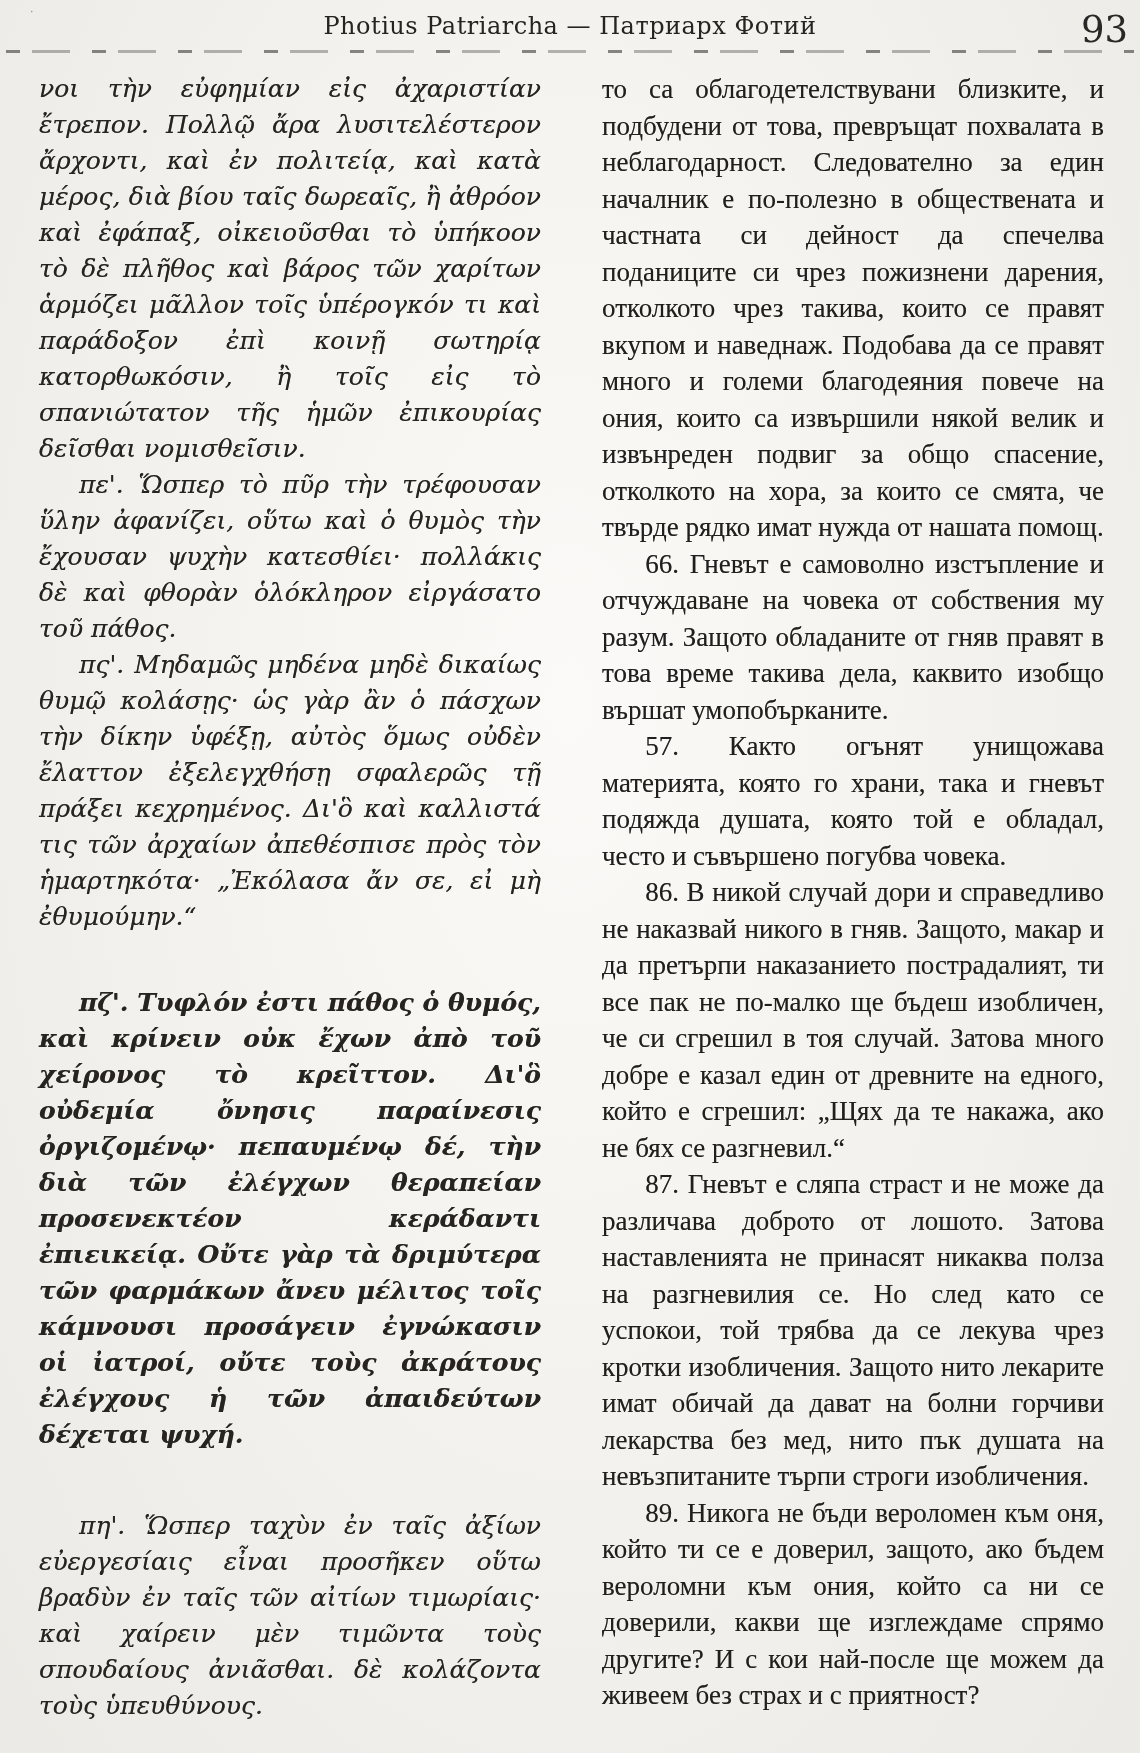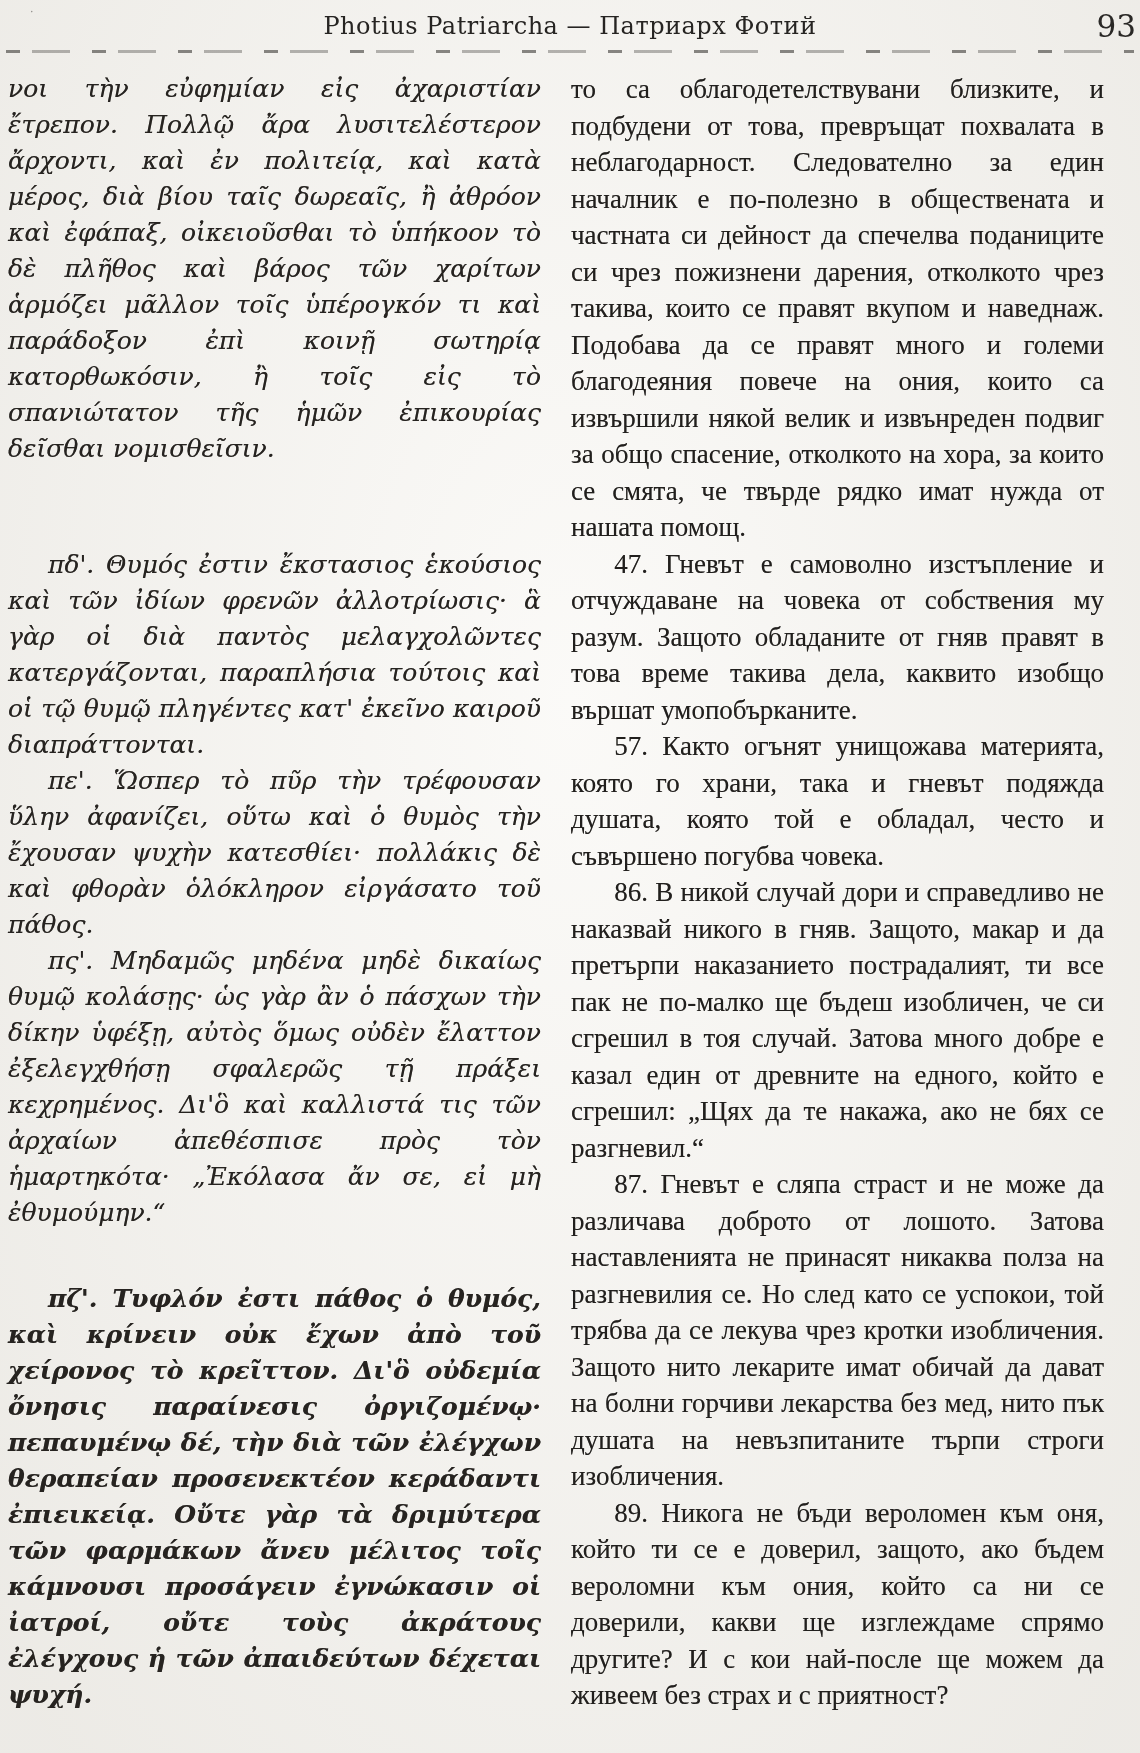--- a/index.html
+++ b/index.html
@@ -30,22 +30,22 @@
   }
   .running-header .title {
     text-align: center;
     font-size: 24px;
     letter-spacing: 0.5px;
     color: #262422;
   }
   .running-header .pageno {
     position: absolute;
     top: 8px;
-    right: 4px;
-    font-size: 31px;
+    right: 12px;
+    font-size: 37px;
     color: #2a2826;
     margin-left: 23px;
   }
   .header-rule {
     height: 3px;
     margin: 4px 6px 0 6px;
     background:
       repeating-linear-gradient(90deg,
         rgba(60,58,54,0.75) 0px, rgba(60,58,54,0.75) 14px,
         rgba(60,58,54,0.0) 14px, rgba(60,58,54,0.0) 26px,
@@ -58,20 +58,21 @@
     gap: 30px;
     padding: 18px 8px 0 8px;
   }
   .col {
     width: 533px;
     text-align: justify;
   }
   .col p {
     text-indent: 1.6em;
     text-align: justify;
+    margin-left: 31px;
   }
   .col p.no-indent { text-indent: 0; }
   .col-greek {
     font-family: "DejaVu Serif", serif;
     font-style: italic;
     font-size: 25px;
     line-height: 36px;
     color: #262320;
     text-shadow: 0 0 0.5px rgba(40,38,35,0.55);
   }
@@ -101,31 +102,30 @@
     <div class="pageno">93</div>
   </div>
 
   <div class="header-rule"></div>
 
   <div class="columns">
 
     <div class="col col-greek">
 
     <p class="no-indent">νοι τὴν εὐφημίαν εἰς ἀχαριστίαν ἔτρεπον. Πολλῷ ἄρα λυσιτελέστερον ἄρχοντι, καὶ ἐν πολιτείᾳ, καὶ κατὰ μέρος, διὰ βίου ταῖς δωρεαῖς, ἢ ἀθρόον καὶ ἐφάπαξ, οἰκειοῦσθαι τὸ ὑπήκοον τὸ δὲ πλῆθος καὶ βάρος τῶν χαρίτων ἁρμόζει μᾶλλον τοῖς ὑπέρογκόν τι καὶ παράδοξον ἐπὶ κοινῇ σωτηρίᾳ κατορθωκόσιν, ἢ τοῖς εἰς τὸ σπανιώτατον τῆς ἡμῶν ἐπικουρίας δεῖσθαι νομισθεῖσιν.</p>
-        <p style="margin-top: 80px;">πδ'. Θυμός ἐστιν ἔκστασιος ἑκούσιος καὶ τῶν ἰδίων φρενῶν ἀλλοτρίωσις· ἃ γὰρ οἱ διὰ παντὸς μελαγχολῶντες κατεργάζονται, παραπλήσια τούτοις καὶ οἱ τῷ θυμῷ πληγέντες κατ' ἐκεῖνο καιροῦ διαπράττονται.</p>
         <p>πε'. Ὥσπερ τὸ πῦρ τὴν τρέφουσαν ὕλην ἀφανίζει, οὕτω καὶ ὁ θυμὸς τὴν ἔχουσαν ψυχὴν κατεσθίει· πολλάκις δὲ καὶ φθορὰν ὁλόκληρον εἰργάσατο τοῦ πάθος.</p>
         <p>πς'. Μηδαμῶς μηδένα μηδὲ δικαίως θυμῷ κολάσῃς· ὡς γὰρ ἂν ὁ πάσχων τὴν δίκην ὑφέξῃ, αὐτὸς ὅμως οὐδὲν ἔλαττον ἐξελεγχθήσῃ σφαλερῶς τῇ πράξει κεχρημένος. Δι'ὃ καὶ καλλιστά τις τῶν ἀρχαίων ἀπεθέσπισε πρὸς τὸν ἡμαρτηκότα· „Ἐκόλασα ἄν σε, εἰ μὴ ἐθυμούμην.“</p>
         <p style="margin-top: 50px; font-weight: bold;">πζ'. Τυφλόν ἐστι πάθος ὁ θυμός, καὶ κρίνειν οὐκ ἔχων ἀπὸ τοῦ χείρονος τὸ κρεῖττον. Δι'ὃ οὐδεμία ὄνησις παραίνεσις ὀργιζομένῳ· πεπαυμένῳ δέ, τὴν διὰ τῶν ἐλέγχων θεραπείαν προσενεκτέον κεράδαντι ἐπιεικείᾳ. Οὔτε γὰρ τὰ δριμύτερα τῶν φαρμάκων ἄνευ μέλιτος τοῖς κάμνουσι προσάγειν ἐγνώκασιν οἱ ἰατροί, οὔτε τοὺς ἀκράτους ἐλέγχους ἡ τῶν ἀπαιδεύτων δέχεται ψυχή.</p>
         <p style="margin-top: 55px;">πη'. Ὥσπερ ταχὺν ἐν ταῖς ἀξίων εὐεργεσίαις εἶναι προσῆκεν οὕτω βραδὺν ἐν ταῖς τῶν αἰτίων τιμωρίαις· καὶ χαίρειν μὲν τιμῶντα τοὺς σπουδαίους ἀνιᾶσθαι. δὲ κολάζοντα τοὺς ὑπευθύνους.</p>
       </div>
 
     <div class="col col-bulgarian">
 
     <p class="no-indent">то са облагодетелствувани близките, и подбудени от това, превръщат похвалата в неблагодарност. Следователно за един началник е по-полезно в обществената и частната си дейност да спечелва поданиците си чрез пожизнени дарения, отколкото чрез такива, които се правят вкупом и наведнаж. Подобава да се правят много и големи благодеяния повече на ония, които са извършили някой велик и извънреден подвиг за общо спасение, отколкото на хора, за които се смята, че твърде рядко имат нужда от нашата помощ.</p>
-        <p>47. Гневът е самоволно изстъпление и отчуждаване на човека от собствения му разум. Защото обладаните от гняв правят в това време такива дела, каквито изобщо вършат умопобърканите.</p>
+        <p>66. Гневът е самоволно изстъпление и отчуждаване на човека от собствения му разум. Защото обладаните от гняв правят в това време такива дела, каквито изобщо вършат умопобърканите.</p>
         <p>57. Както огънят унищожава материята, която го храни, така и гневът подяжда душата, която той е обладал, често и съвършено погубва човека.</p>
         <p>86. В никой случай дори и справедливо не наказвай никого в гняв. Защото, макар и да претърпи наказанието пострадалият, ти все пак не по-малко ще бъдеш изобличен, че си сгрешил в тоя случай. Затова много добре е казал един от древните на едного, който е сгрешил: „Щях да те накажа, ако не бях се разгневил.“</p>
         <p>87. Гневът е сляпа страст и не може да различава доброто от лошото. Затова наставленията не принасят никаква полза на разгневилия се. Но след като се успокои, той трябва да се лекува чрез кротки изобличения. Защото нито лекарите имат обичай да дават на болни горчиви лекарства без мед, нито пък душата на невъзпитаните търпи строги изобличения.</p>
         <p>89. Никога не бъди вероломен към оня, който ти се е доверил, защото, ако бъдем вероломни към ония, който са ни се доверили, какви ще изглеждаме спрямо другите? И с кои най-после ще можем да живеем без страх и с приятност?</p>
       </div>
 
   </div>
 </div>
 
 </body></html>

